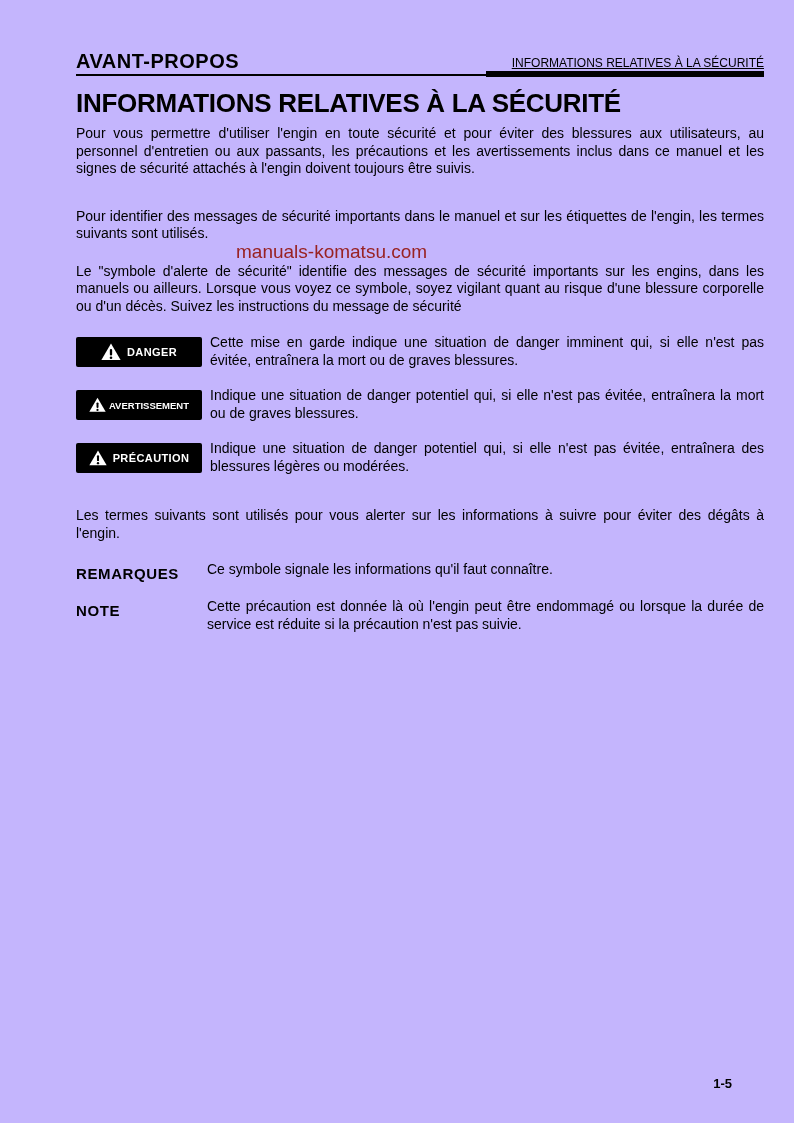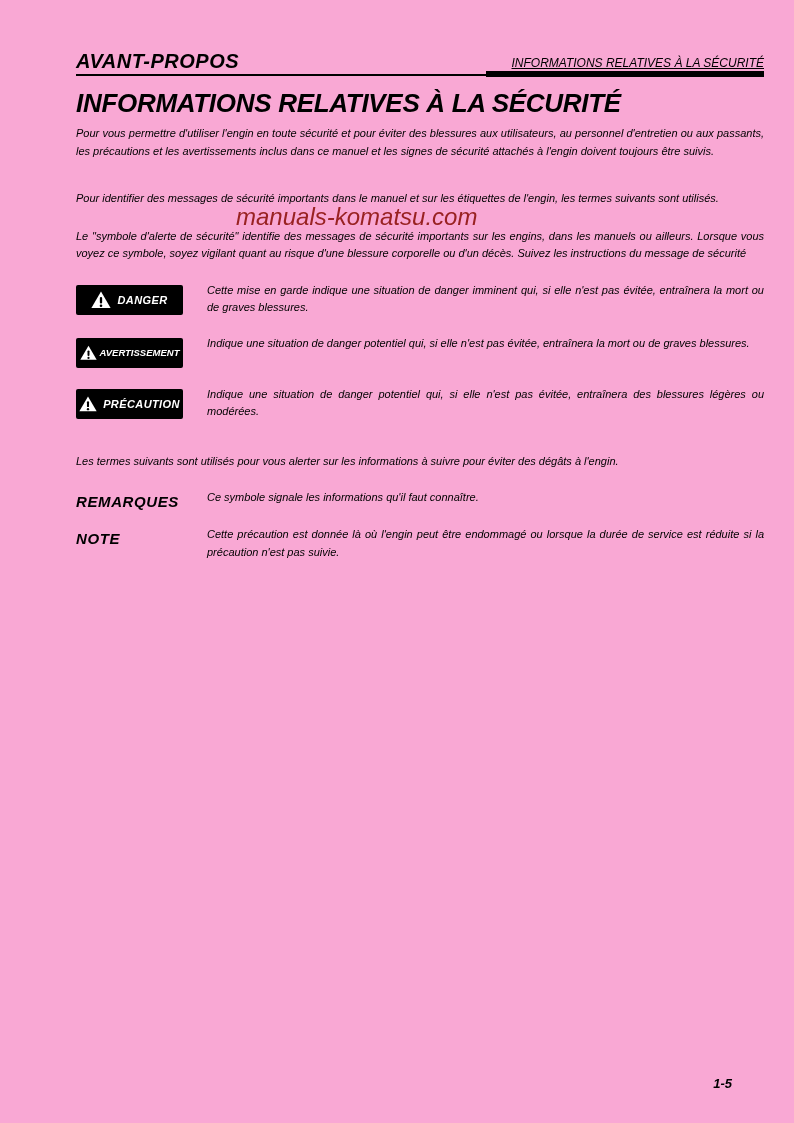--- a/index.html
+++ b/index.html
@@ -1,64 +1,63 @@
 <!DOCTYPE html>
 <html lang="fr" style="--watermark-color: #992222; --sign-bg: #000000; --sign-fg: #ffffff;"><head>
 <meta charset="utf-8">
 <style>
   html, body { margin: 0; padding: 0; background: #ffffff; }
   .page {
     position: relative;
     width: 794px;
     height: 1123px;
     margin: 0 auto;
-    background: #f9a8d4;
+    background: #c4b5fd;
     box-sizing: border-box;
     padding: 50px 30px 16px 76px;
     font-family: "Liberation Sans", sans-serif;
     color: #000;
     overflow: hidden;
-    font-style: italic;
   }
 
   
   .hdr-row { display: flex; justify-content: space-between; align-items: flex-end; }
   .hdr-left { font-size: 20px; font-weight: bold; letter-spacing: 0.5px; line-height: 22px; }
   .hdr-right { font-size: 12px; line-height: 16px; text-decoration: underline; padding-bottom: 1px; }
   .rule { height: 2px; background: #000; position: relative; margin-top: 2px; }
   .rule-thick { position: absolute; right: 0; top: -3px; width: 278px; height: 6px; background: #000; }
 
   
   .title { font-size: 26px; font-weight: bold; margin: 12px 0 0 0; letter-spacing: -0.3px; line-height: 30px; }
 
   
-  .body-text { font-size: 11px; line-height: 17.5px; text-align: justify; margin: 0; }
+  .body-text { font-size: 14px; line-height: 17.5px; text-align: justify; margin: 0; }
   .p-intro { margin-top: 7px; }
   .p-identify { margin-top: 30px; }
   .p-alert { margin-top: -4px; }
   .p-terms { margin-top: 32px; }
 
   
   .watermark {
-    font-size: 24px;
+    font-size: 19px;
     line-height: 30px;
     color: var(--watermark-color, #992222);
     margin: -6px 0 0 160px;
     width: fit-content;
     white-space: nowrap;
   }
 
   
   .rows { margin-top: 19px; }
   .row { display: flex; gap: 8px; margin-bottom: 18px; }
   .left-col { flex: 0 0 123px; }
   .row-text { flex: 1; }
 
   .sign {
-    width: 107px; height: 30px;
+    width: 126px; height: 30px;
     background: var(--sign-bg, #000);
     color: var(--sign-fg, #fff);
     display: flex; align-items: center; justify-content: center;
     gap: 6px; margin-top: 3px; box-sizing: border-box;
     border-radius: 2px;
   }
   .sign-label { font-weight: bold; font-size: 11px; letter-spacing: 0.4px; }
   .sign-avertissement .sign-label { font-size: 9.5px; letter-spacing: 0; }
   .sign-avertissement { gap: 3px; }
   .tri-icon { display: block; }

